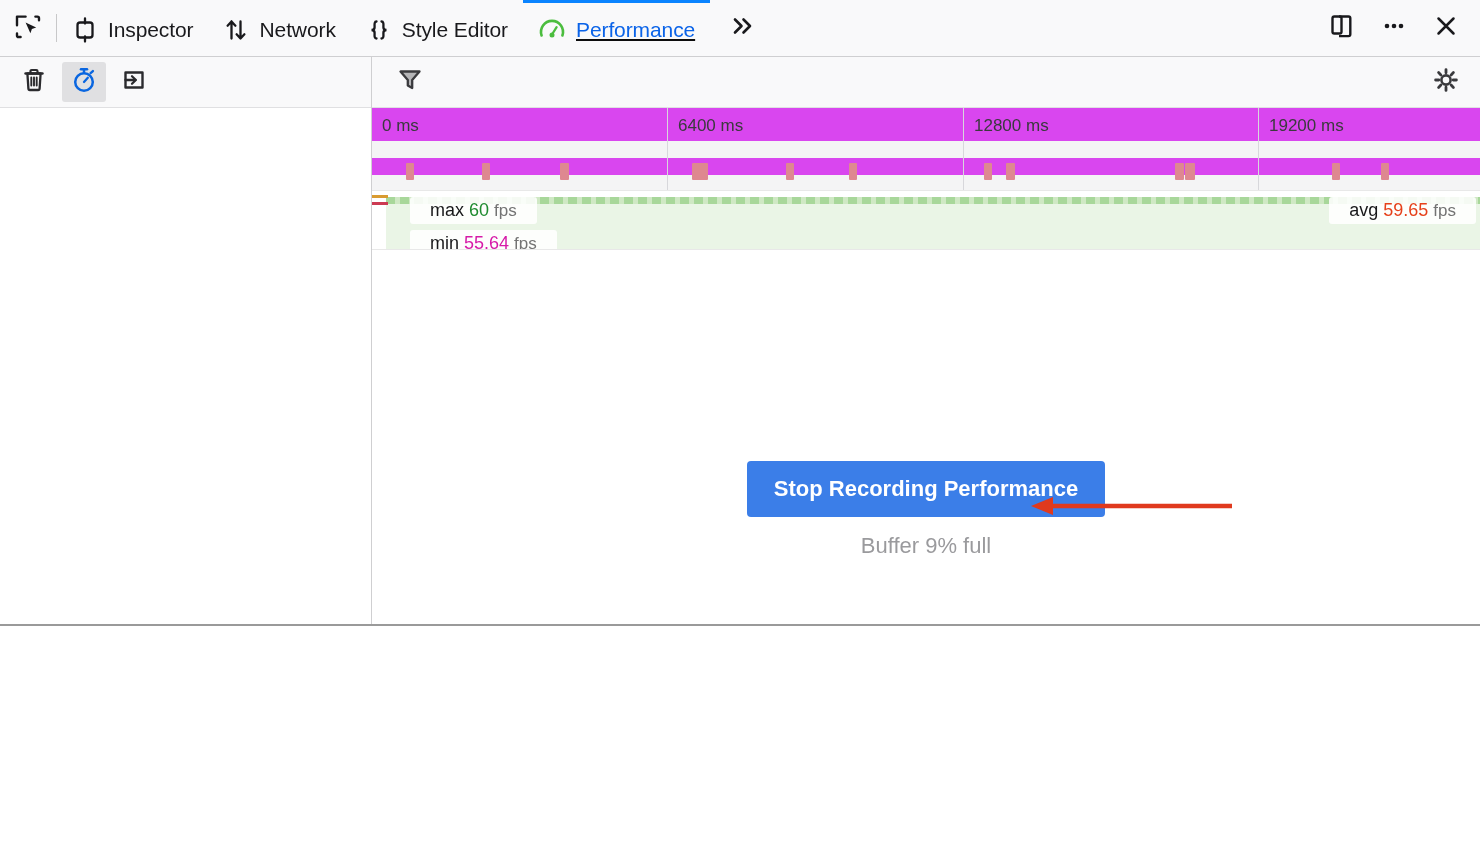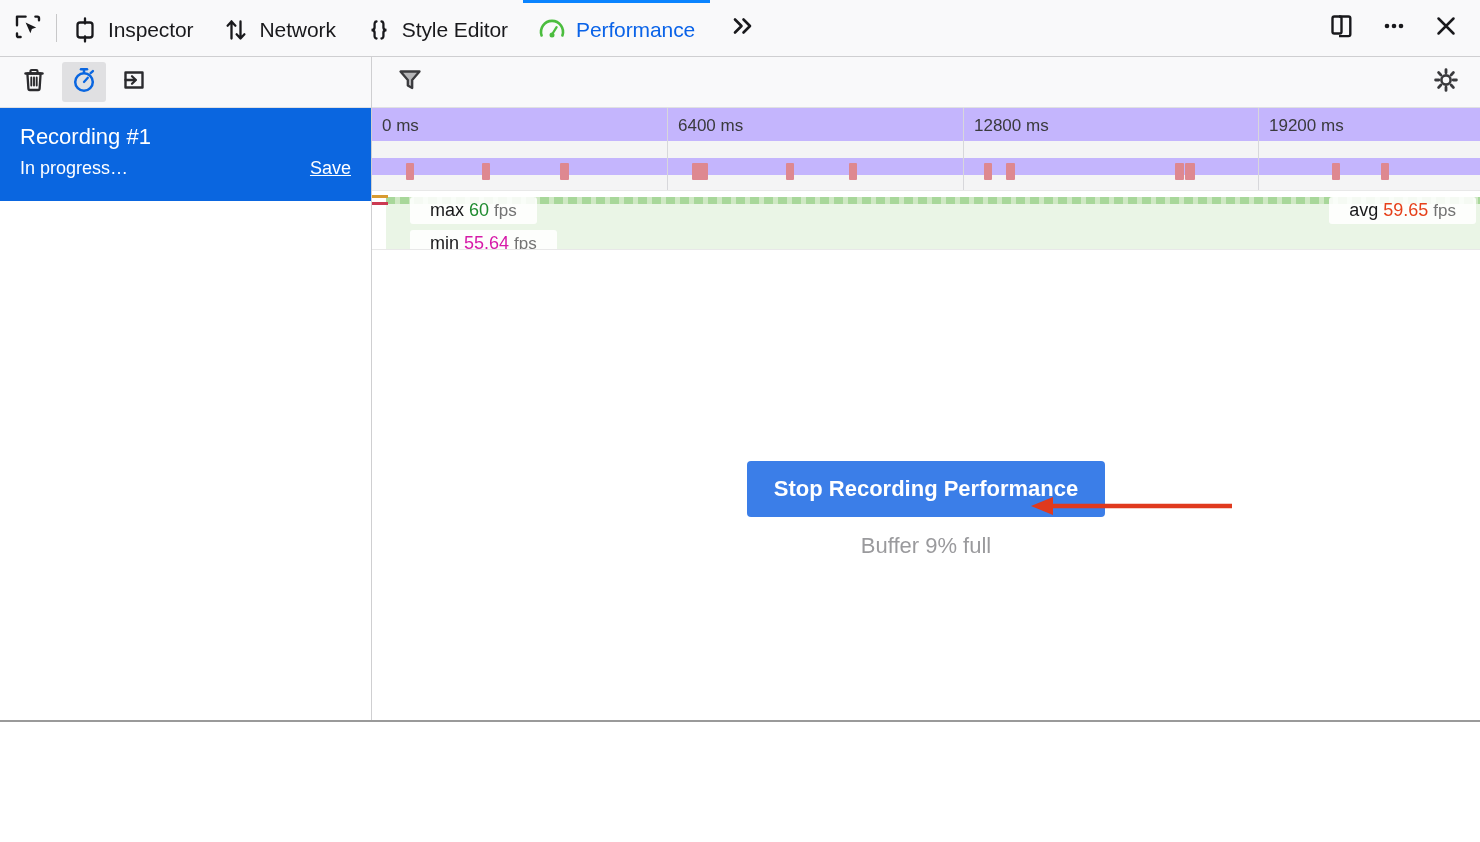--- a/index.html
+++ b/index.html
@@ -12,21 +12,21 @@
     width: 1480px;
     height: 842px;
     font-family: "Liberation Sans", sans-serif;
     color: #0c0c0d;
     overflow: hidden;
     position: relative;
   }
 
   #app {
     width: 1480px;
-    height: 722px;
+    height: 626px;
     position: relative;
     display: flex;
     flex-direction: column;
     box-sizing: border-box;
     border-bottom: 2px solid #9a9a9a;
     background: #ffffff;
   }
 
   
   .tabbar {
@@ -69,20 +69,21 @@
     white-space: nowrap;
   }
   .tab .tab-label {
     font-size: 21px;
     color: #19191c;
     letter-spacing: -0.1px;
   }
   .tab.active {
     border-top-color: #0a84ff;
     background: #f9f9fa;
+    text-decoration: underline;
   }
   .tab.active .tab-label { color: #0a63e8; }
 
   .tab-icon { display: flex; align-items: center; justify-content: center; }
 
   .tabbar-right {
     display: flex;
     align-items: center;
     gap: 0px;
     padding-right: 8px;
@@ -204,21 +205,21 @@
     cursor: pointer;
   }
 
   
   .overview {
     height: 142px;
     min-height: 142px;
     position: relative;
     box-sizing: border-box;
     border-bottom: 1px solid #e8e8e8;
-    background: #c4b5fd;
+    background: #d946ef;
     overflow: hidden;
   }
   .ruler {
     height: 83px;
     position: relative;
     box-sizing: border-box;
     border-bottom: 1px solid #e8e8e8;
     overflow: hidden;
   }
   .tick {
@@ -490,27 +491,20 @@
           <span>
             <svg width="28" height="28" viewBox="0 0 28 28">
               <path d="M22.5 6.5h-17v15h17z" fill="none" stroke="#2b2b2e" stroke-width="2.4" stroke-linejoin="round"></path>
               <path d="M5.5 14h10" fill="none" stroke="#2b2b2e" stroke-width="2.3" stroke-linecap="round"></path>
               <path d="M12 10.3L15.8 14 12 17.7" fill="none" stroke="#2b2b2e" stroke-width="2.3" stroke-linecap="round" stroke-linejoin="round"></path>
             </svg>
           </span>
         </div>
       </div>
 
-      <div class="recording-item">
-        <div class="rec-title">Recording #1</div>
-        <div class="rec-row">
-          <span class="rec-status">In progress…</span>
-          <span class="rec-save">Save</span>
-        </div>
-      </div>
 
       <div class="sidebar-rest"></div>
     </div>
 
     <div class="main">
 
       <div class="main-toolbar">
         <div class="mt-btn">
           <span>
             <svg width="28" height="28" viewBox="0 0 28 28">

